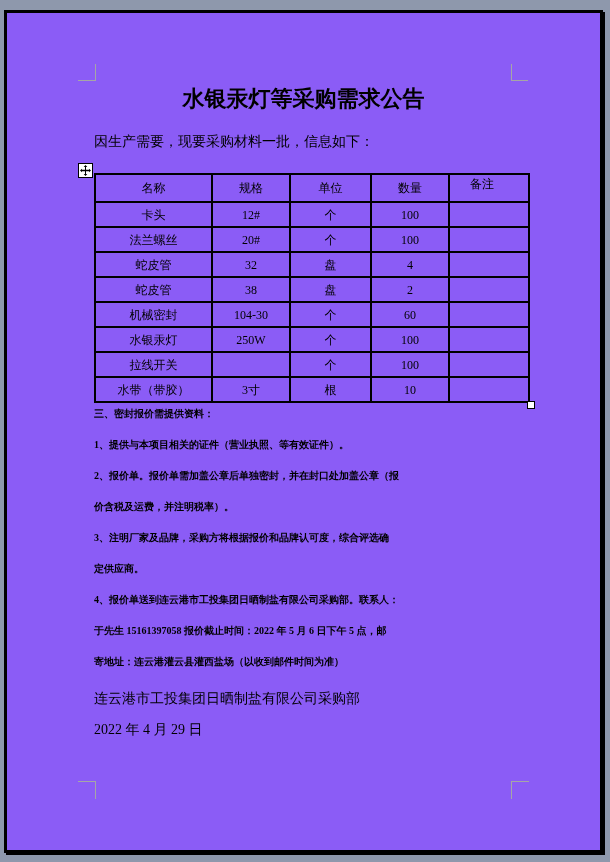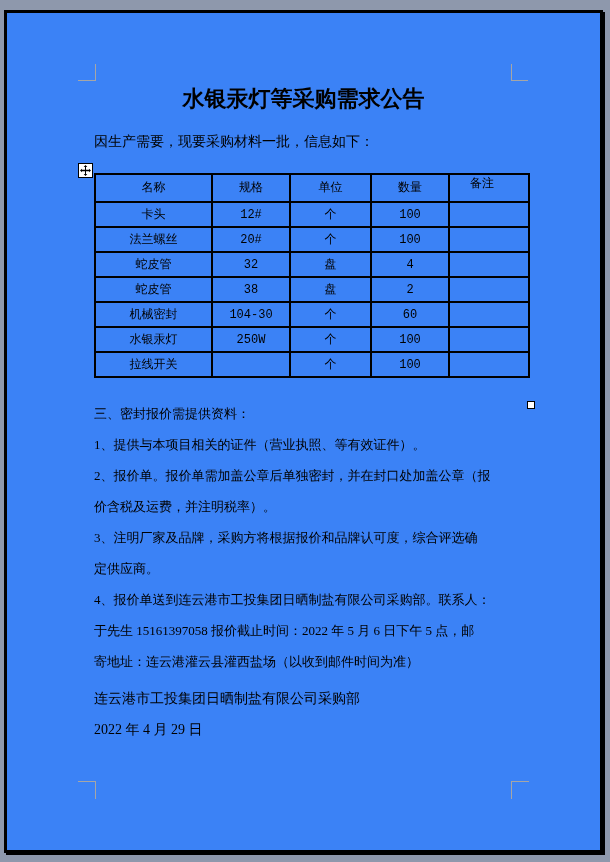--- a/index.html
+++ b/index.html
@@ -4,21 +4,21 @@
 <style>
   html,body{margin:0;padding:0;}
   body{
     width:610px;height:862px;position:relative;overflow:hidden;
     background:#8e98ac;
     font-family:"Liberation Serif","DejaVu Serif",serif;
     color:#000;
   }
   .page{
     position:absolute;left:4px;top:10px;width:593px;height:837px;
-    background:#3b82f6;border:3px solid #000;
+    background:#8b5cf6;border:3px solid #000;
     box-shadow:2px 2px 0 #000;
   }
   
   .mark{position:absolute;}
   .mark-tl{left:71px;top:51px;width:17px;height:16px;border-right:1.5px solid #a6a6a6;border-bottom:1.5px solid #a6a6a6;}
   .mark-tr{left:504px;top:51px;width:16px;height:16px;border-left:1.5px solid #a6a6a6;border-bottom:1.5px solid #a6a6a6;}
   .mark-bl{left:71px;top:768px;width:17px;height:17px;border-right:1.5px solid #a6a6a6;border-top:1.5px solid #a6a6a6;}
   .mark-br{left:504px;top:768px;width:17px;height:17px;border-left:1.5px solid #a6a6a6;border-top:1.5px solid #a6a6a6;}
 
   .title{
@@ -31,39 +31,39 @@
     font-size:14px;line-height:31px;white-space:nowrap;
   }
 
   .doc-table{
     position:absolute;left:87px;top:160px;width:434px;
     border-collapse:collapse;table-layout:fixed;
   }
   .doc-table td{
     border:2px solid #000;height:23px;padding:0;
     text-align:center;vertical-align:middle;
-    font-size:12px;line-height:1;overflow:hidden;white-space:nowrap;font-family:Liberation Mono, monospace;
+    font-size:12px;line-height:1;overflow:hidden;white-space:nowrap;
   }
   .doc-table td.remark-header{
     text-align:left;vertical-align:top;padding:3px 0 0 20px;
   }
 
   .move-handle{
     position:absolute;left:71px;top:150px;width:13px;height:13px;
     border:1px solid #000;background:#fff;
     display:flex;align-items:center;justify-content:center;
   }
   .resize-handle{
     position:absolute;left:520px;top:388px;width:6px;height:6px;
     border:1px solid #000;background:#fff;
   }
 
   .body-text{
     position:absolute;left:87px;top:385px;width:421px;
-    font-size:13px;line-height:31px;
+    font-size:10px;line-height:31px;font-weight:bold;
   }
   .body-text .line{white-space:nowrap;height:31px;}
 
   .signature{
     position:absolute;left:87px;top:670px;width:421px;
     font-size:14px;line-height:31px;text-align:left;
   }
   .signature .line{white-space:nowrap;height:31px;}
 </style>
 </head>
@@ -146,20 +146,27 @@
         <td>100</td>
         <td></td>
       </tr>
       <tr>
         <td>拉线开关</td>
         <td></td>
         <td>个</td>
         <td>100</td>
         <td></td>
       </tr>
+      <tr>
+        <td>水带（带胶）</td>
+        <td>3寸</td>
+        <td>根</td>
+        <td>10</td>
+        <td></td>
+      </tr>
     </tbody>
   </table>
 
   <div class="resize-handle"></div>
 
   <div class="body-text">
     <div class="line">三、密封报价需提供资料：</div>
     <div class="line">1、提供与本项目相关的证件（营业执照、等有效证件）。</div>
     <div class="line">2、报价单。报价单需加盖公章后单独密封，并在封口处加盖公章（报</div>
     <div class="line">价含税及运费，并注明税率）。</div>

